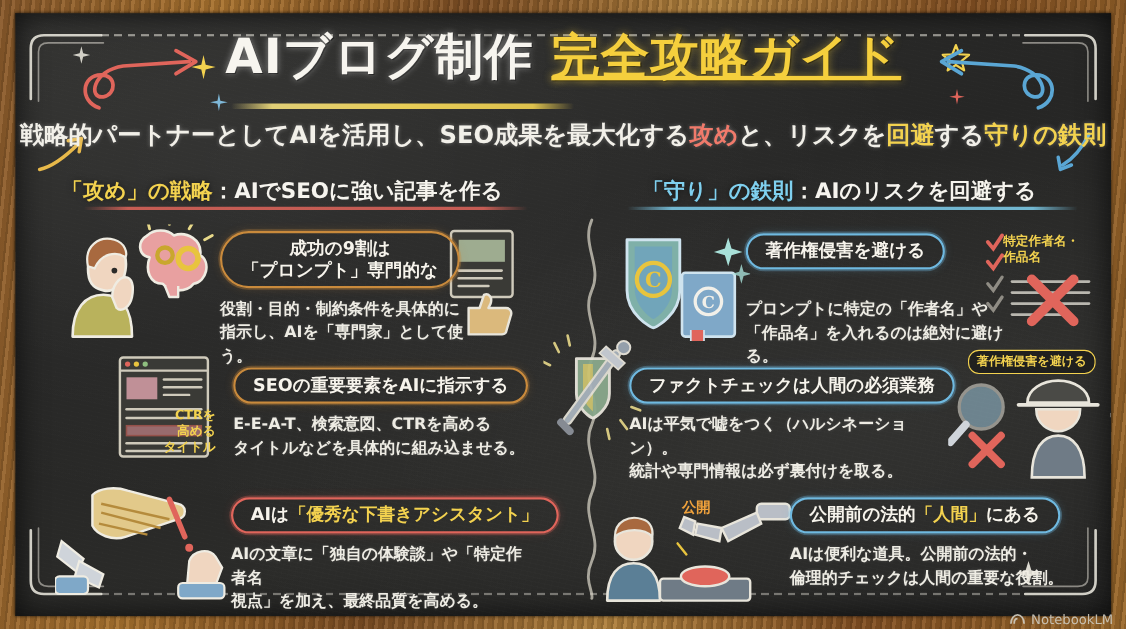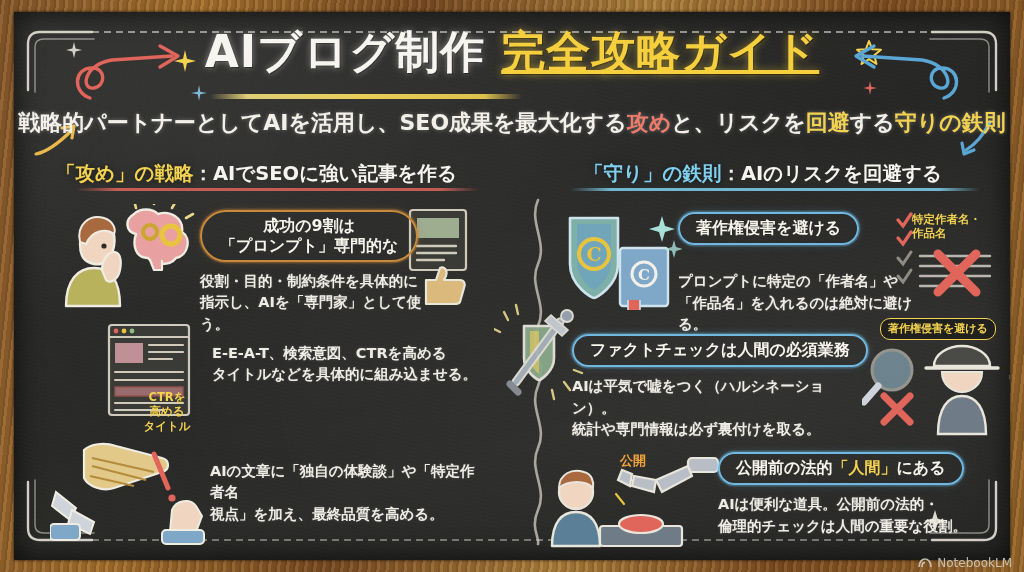--- a/index.html
+++ b/index.html
@@ -277,24 +277,25 @@
           <path d="M9 50 H77"></path>
             <path d="M9 58 H77"></path>
         </g>
         <rect x="9" y="65" width="68" height="9" fill="#e6949a" opacity=".55" stroke="#e0655b" stroke-width="1.4"></rect>
         <g stroke="#cfcabb" stroke-width="2.2" stroke-linecap="round">
           <path d="M9 81 H77"></path>
             <path d="M9 88 H58"></path>
         </g>
       </svg>
     </div>
-    <div class="tag" style="left:124px;top:358px;width:58px;text-align:center;margin-top:20px;">CTRを
+    <div class="tag" style="left:124px;top:358px;width:58px;text-align:right;">CTRを
 高める
 タイトル</div>
     <div class="item" style="left:198px;top:322px;">
+      <div class="pill pill-amber">SEOの重要要素をAIに指示する</div>
       <div class="body" style="width:272px;">E-E-A-T、検索意図、CTRを高める
 タイトルなどを具体的に組み込ませる。</div>
     </div>
 
     <div class="ill" style="left:36px;top:424px;">
       <svg width="158" height="110" viewBox="0 0 158 110">
         <path d="M34 14 C40 8 54 6 66 10 L112 22 C120 24 120 34 112 36 L64 52 C52 56 38 50 34 42 Z" fill="#e2c98a" stroke="#efece2" stroke-width="2.2" stroke-linejoin="round"></path>
         <path d="M42 22 L104 36" stroke="#b58b3c" stroke-width="2.2"></path>
         <path d="M42 30 L96 44" stroke="#b58b3c" stroke-width="2.2"></path>
         <path d="M40 40 L84 50" stroke="#b58b3c" stroke-width="2.2"></path>
@@ -305,20 +306,23 @@
           <path d="M22 74 L44 86 L40 98 L18 88 Z"></path>
           <rect x="0" y="88" width="30" height="16" rx="4" fill="#7fa8c8"></rect>
         </g>
         <g fill="#f0d6c0" stroke="#efece2" stroke-width="2">
           <path d="M122 74 C126 64 140 62 146 70 L152 80 L146 96 L120 96 Z"></path>
           <rect x="112" y="94" width="42" height="14" rx="4" fill="#7fa8c8"></rect>
         </g>
       </svg>
     </div>
     <div class="item" style="left:196px;top:440px;">
+      <div class="pill pill-red">
+        <span>AIは</span><span class="y">「優秀な下書きアシスタント」</span>
+      </div>
       <div class="body" style="width:276px;">AIの文章に「独自の体験談」や「特定作者名
 視点」を加え、最終品質を高める。</div>
     </div>
 
     <div class="ill" style="left:518px;top:190px;">
       <svg width="150" height="108" viewBox="0 0 150 108">
         <path d="M38 16 L86 16 L86 62 C86 84 64 96 62 96 C60 96 38 84 38 62 Z" fill="#7fb0a8" stroke="#cfe3ee" stroke-width="2.6" stroke-linejoin="round"></path>
         <path d="M45 22 L79 22 L79 60 C79 78 63 88 62 88 C61 88 45 78 45 60 Z" fill="#6fa3bd" opacity=".85"></path>
         <circle cx="62" cy="52" r="15" fill="none" stroke="#e8c43e" stroke-width="4"></circle>
         <text x="62" y="59" font-size="19" font-weight="bold" fill="#e8c43e" text-anchor="middle" font-family="DejaVu Serif, serif">C</text>

